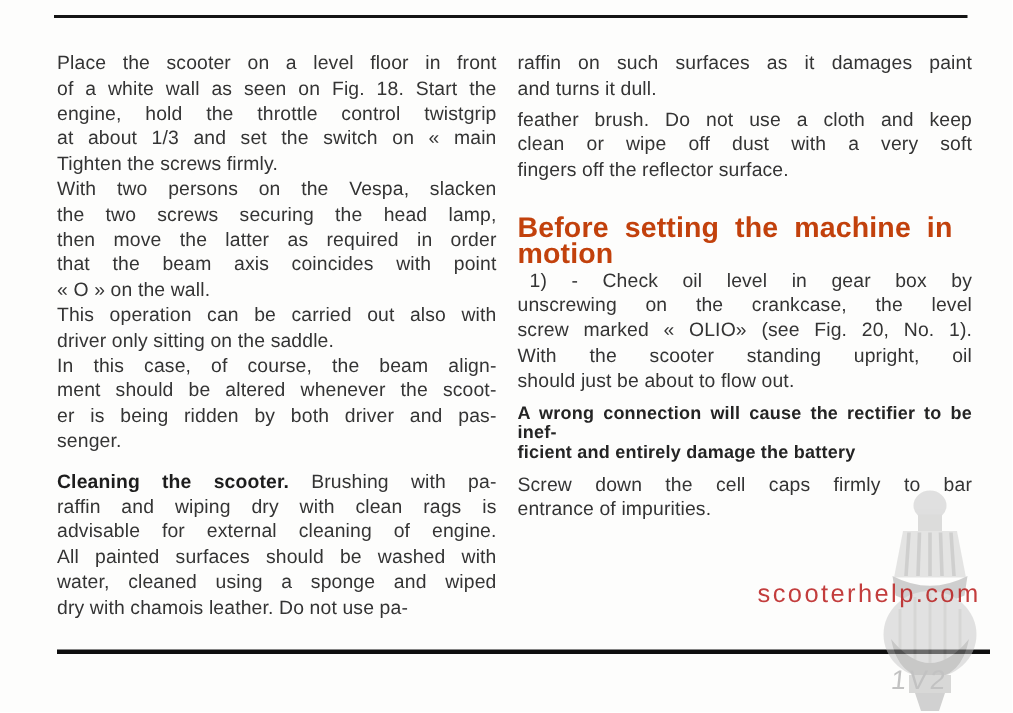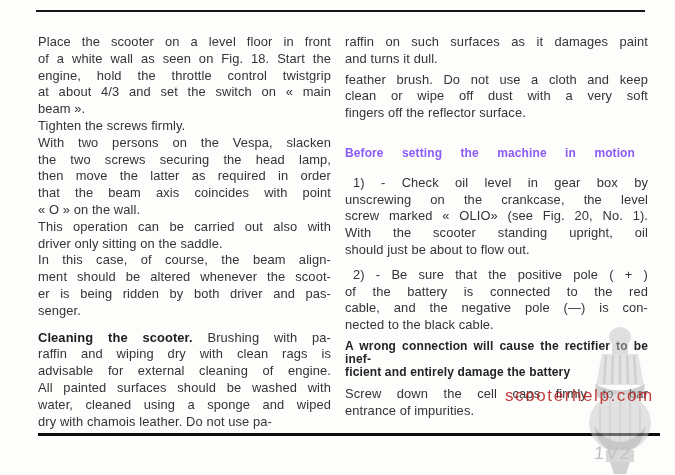--- a/index.html
+++ b/index.html
@@ -10,25 +10,25 @@
   .rule{position:absolute;background:#151515;}
   .rule.top{left:36px;top:10px;width:609px;height:2px;}
   .rule.bottom{left:38px;top:433px;width:622px;height:3px;background:#0e0e0e;}
   .col{position:absolute;top:34px;font-size:12.9px;line-height:16.8px;letter-spacing:0.1px;}
   .col.left{left:38px;width:293px;}
   .col.right{left:345px;width:303px;}
   .line{text-align:justify;}
   .line.j{text-align-last:justify;}
   .line.ind{padding-left:8px;}
   .block{margin-top:0;}
-  .block.heading{font-weight:bold;font-size:12px;width:290px;color:#8b5cf6;}
+  .block.heading{font-weight:bold;font-size:19px;width:290px;color:#c2410c;}
   .block.warning{font-size:12px;line-height:13px;font-weight:bold;color:#242424;letter-spacing:0.15px;}
   .block b{color:#1d1d1d;}
   .g0{margin-top:0;} .g4{margin-top:4px;} .g6{margin-top:6px;} .g7{margin-top:7px;}
-  .g8{margin-top:8px;} .g10{margin-top:10px;} .g13{margin-top:13px;} .g23{margin-top:23px;}
+  .g8{margin-top:8px;} .g10{margin-top:10px;} .g13{} .g23{margin-top:23px;}
   .wm-logo{position:absolute;left:568px;top:326px;width:104px;height:149px;opacity:0.5;}
   .wm-text{
     position:absolute;left:505px;top:386px;font-size:17px;letter-spacing:1.6px;
     color:#b91c1c;opacity:0.85;white-space:nowrap;font-family:"Liberation Sans",sans-serif;
   }
   .wm-mark{
     position:absolute;left:594px;top:443px;font-size:18px;color:#c2c2c2;
     letter-spacing:2px;transform:skewX(-6deg);font-family:"Liberation Sans",sans-serif;
   }
 </style>
@@ -38,22 +38,21 @@
 <div class="page">
 
   <div class="rule top"></div>
   <div class="rule bottom"></div>
 
   <div class="col left">
       <div class="block para g0">
         <div class="line j">Place the scooter on a level floor in front</div>
         <div class="line j">of a white wall as seen on Fig. 18. Start the</div>
         <div class="line j">engine, hold the throttle control twistgrip</div>
-        <div class="line j">at about 4/3 and set the switch on « main</div>
-        <div class="line">beam ».</div>
+        <div class="line j">at about 1/3 and set the switch on « main</div>
       </div>
       <div class="block para g0">
         <div class="line">Tighten the screws firmly.</div>
       </div>
       <div class="block para g0">
         <div class="line j">With two persons on the Vespa, slacken</div>
         <div class="line j">the two screws securing the head lamp,</div>
         <div class="line j">then move the latter as required in order</div>
         <div class="line j">that the beam axis coincides with point</div>
         <div class="line">« O » on the wall.</div>
@@ -90,26 +89,20 @@
       <div class="block heading g23">
         <div class="line j">Before setting the machine in motion</div>
       </div>
       <div class="block para g13">
         <div class="line j ind">1) - Check oil level in gear box by</div>
         <div class="line j">unscrewing on the crankcase, the level</div>
         <div class="line j">screw marked « OLIO» (see Fig. 20, No. 1).</div>
         <div class="line j">With the scooter standing upright, oil</div>
         <div class="line">should just be about to flow out.</div>
       </div>
-      <div class="block para g8">
-        <div class="line j ind">2) - Be sure that the positive pole ( + )</div>
-        <div class="line j">of the battery is connected to the red</div>
-        <div class="line j">cable, and the negative pole (—) is con-</div>
-        <div class="line">nected to the black cable.</div>
-      </div>
       <div class="block warning g6">
         <div class="line j">A wrong connection will cause the rectifier to be inef-</div>
         <div class="line">ficient and entirely damage the battery</div>
       </div>
       <div class="block para g7">
         <div class="line j">Screw down the cell caps firmly to bar</div>
         <div class="line">entrance of impurities.</div>
       </div>
     </div>
 

